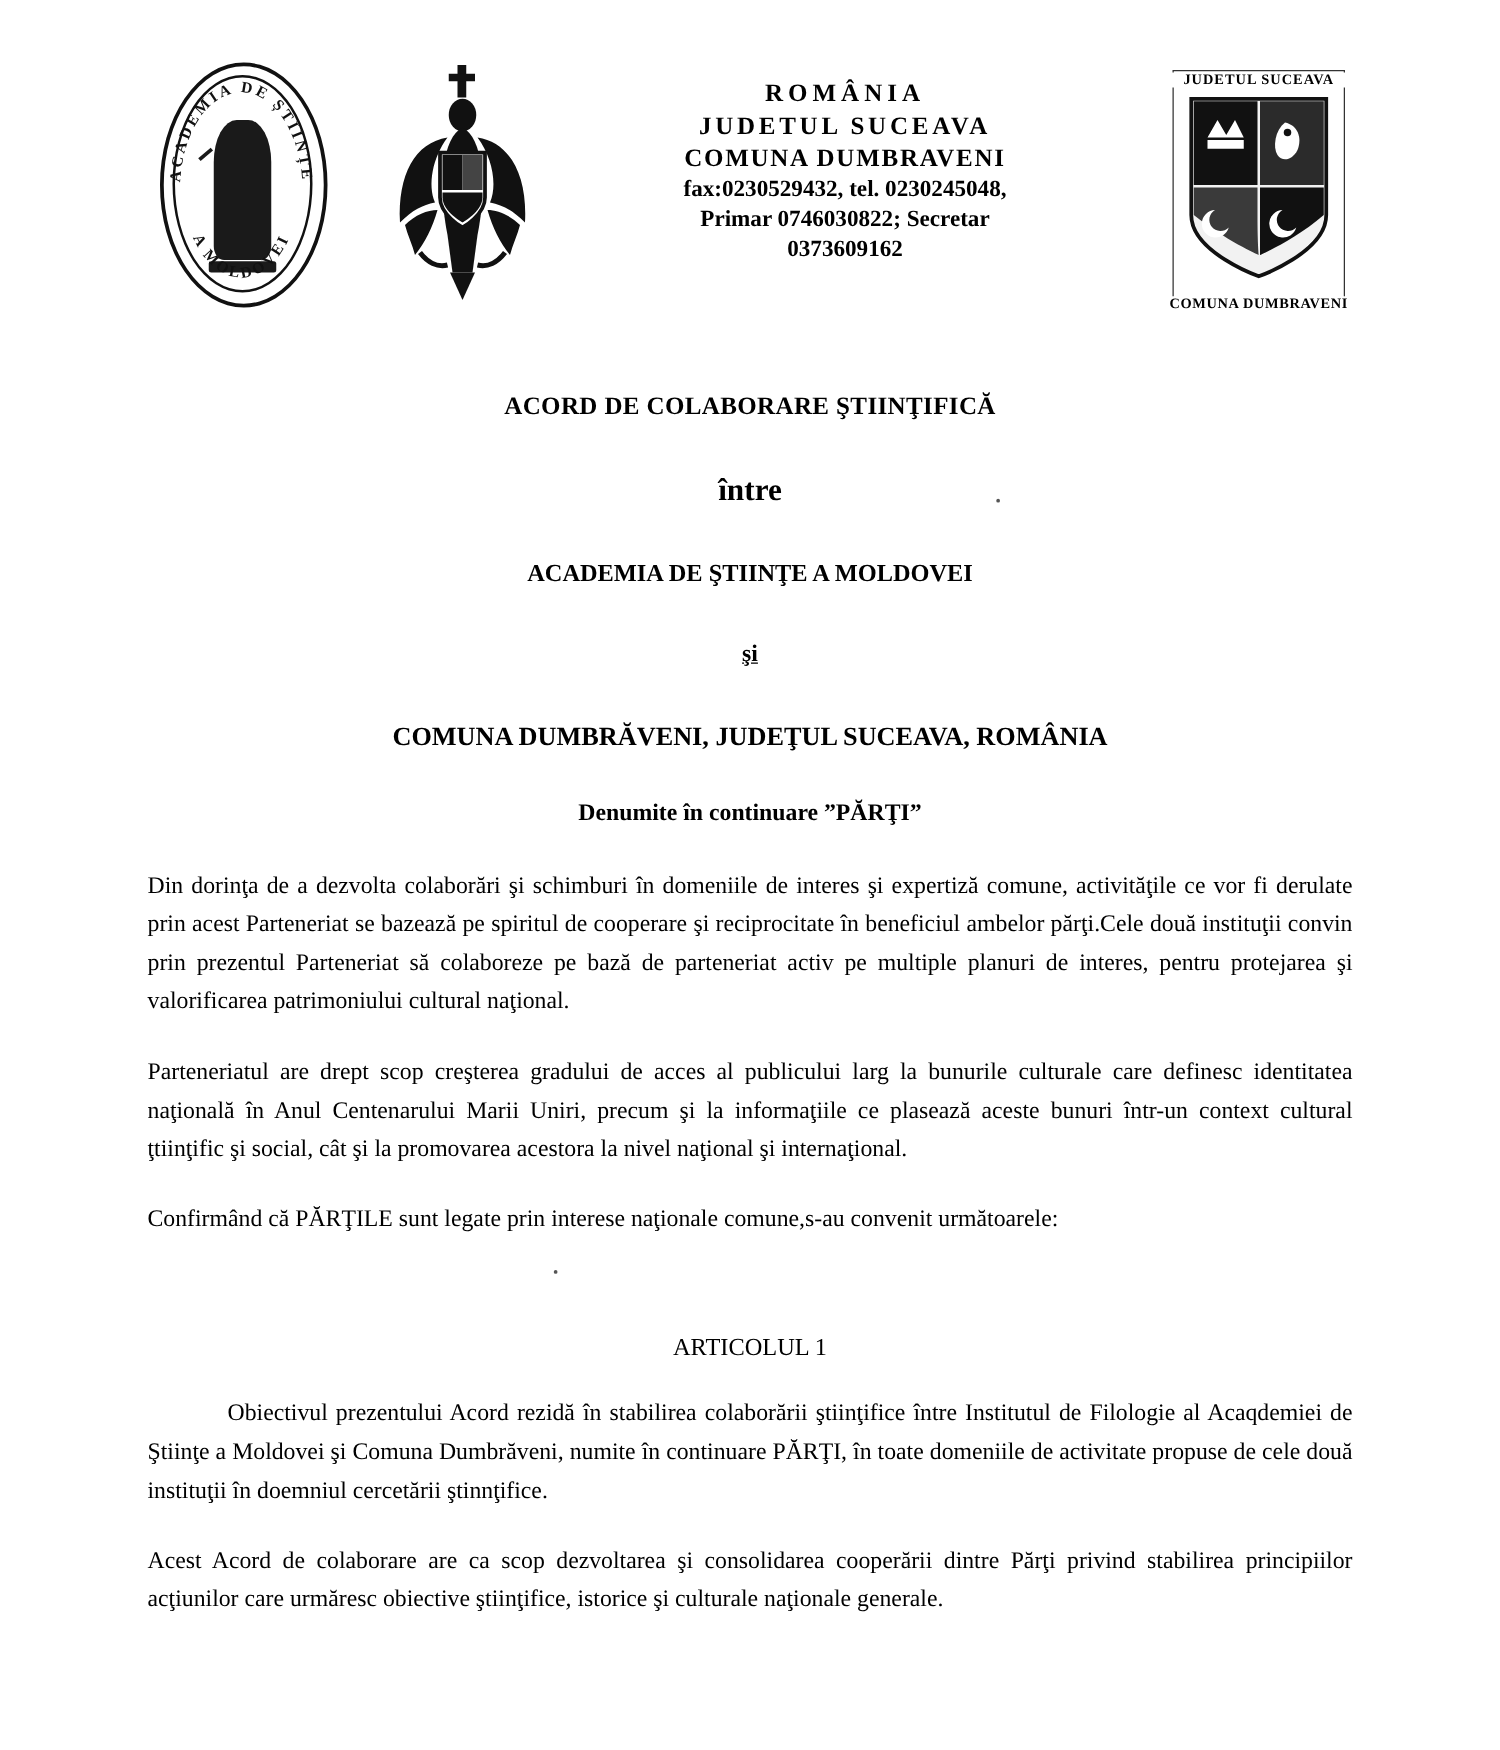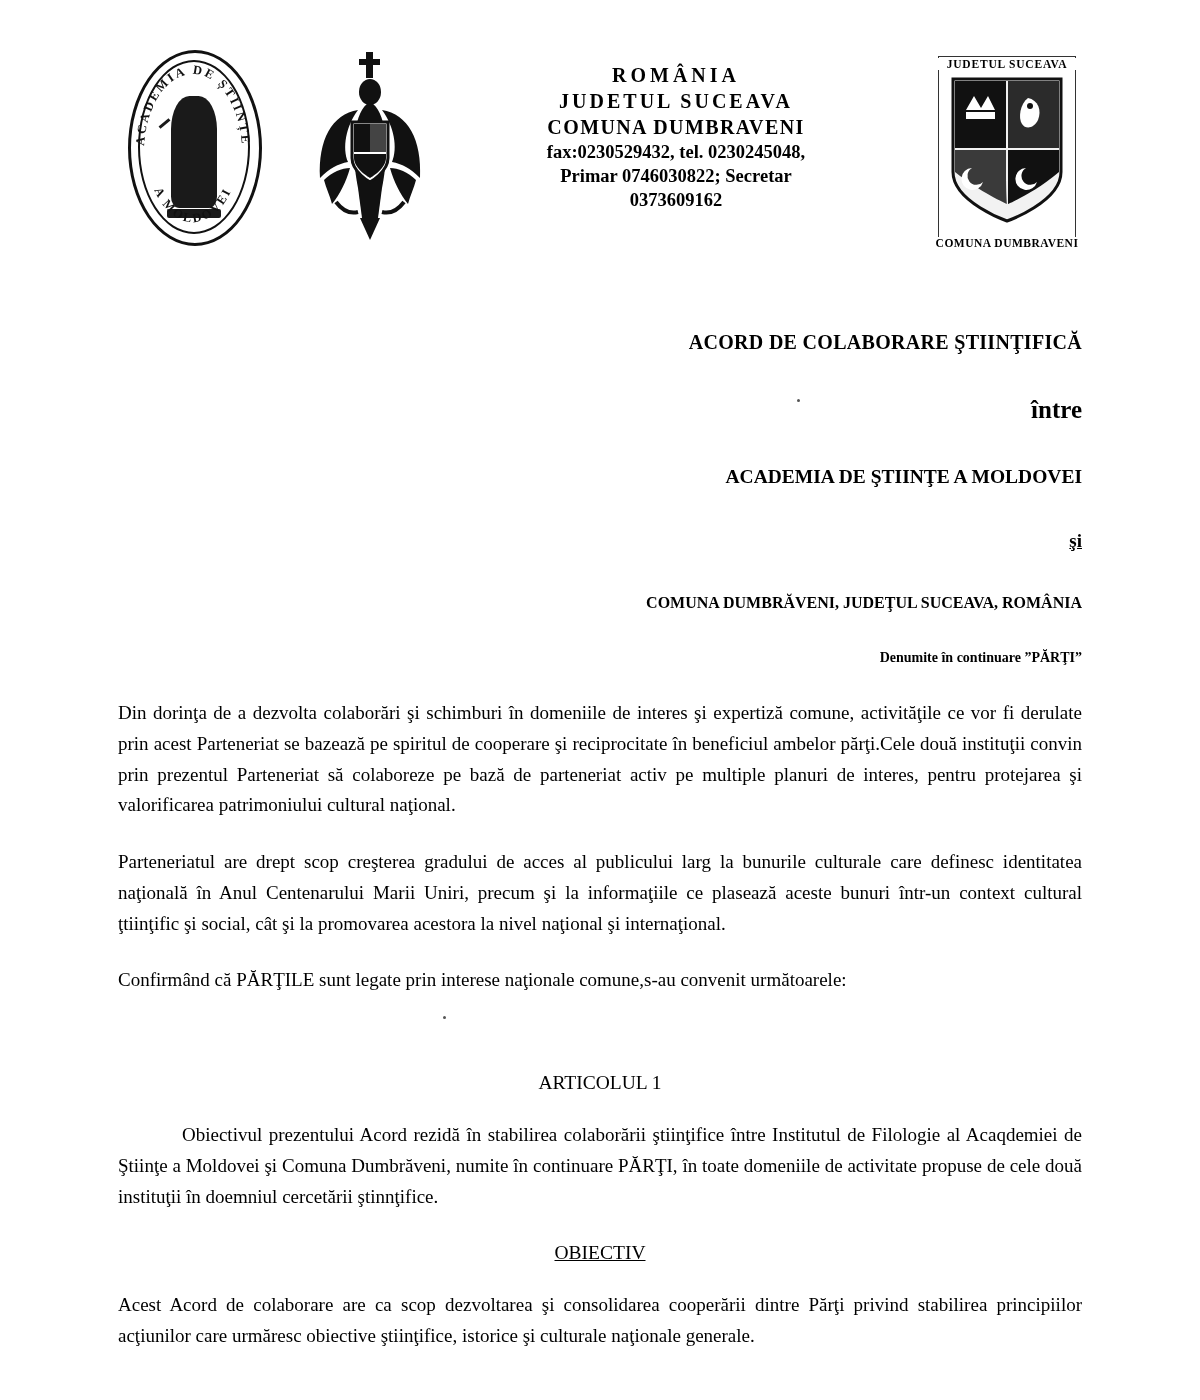--- a/index.html
+++ b/index.html
@@ -177,47 +177,47 @@
     font-size: 19px;
     margin-top: 28px;
   }
 
   
   .content {
     padding: 0 118px;
     box-sizing: border-box;
   }
   .title-block {
-    text-align: right;
-    font-weight: bold;
-    margin-top: 76px;
+    text-align: center;
+    font-weight: bold;
+    margin-top: 59px;
   }
   .title-block .t-main {
     font-size: 20px;
     letter-spacing: 0.3px;
   }
   .title-block .t-sub {
     font-size: 25px;
     margin-top: 42px;
   }
   .title-block .t-party {
     font-size: 19.5px;
     margin-top: 42px;
   }
   .title-block .t-and {
     font-size: 19px;
     margin-top: 42px;
     text-decoration: underline;
   }
   .title-block .t-party2 {
-    font-size: 16px;
+    font-size: 21px;
     margin-top: 42px;
   }
   .title-block .t-denum {
-    font-size: 14px;
+    font-size: 19px;
     margin-top: 38px;
   }
 
   p.para {
     font-size: 19px;
     line-height: 1.62;
     text-align: justify;
     margin: 26px 0 0 0;
   }
   p.para.first { margin-top: 32px; }
@@ -345,20 +345,19 @@
       <div class="t-denum">Denumite în continuare ”PĂRŢI”</div>
     </div>
 
     <p class="para first">Din dorinţa de a dezvolta colaborări şi schimburi în domeniile de interes şi expertiză comune, activităţile ce vor fi derulate prin acest Parteneriat   se   bazează   pe spiritul de cooperare şi reciprocitate în beneficiul ambelor părţi.Cele două instituţii convin prin prezentul Parteneriat să colaboreze pe bază de parteneriat activ pe multiple planuri de interes, pentru protejarea şi valorificarea patrimoniului cultural naţional.</p>
     <p class="para">Parteneriatul are drept scop creşterea gradului de acces al publicului larg la bunurile culturale care definesc identitatea naţională în Anul Centenarului Marii Uniri, precum şi la informaţiile ce plasează aceste bunuri într-un context cultural ţtiinţific şi social, cât şi la promovarea acestora la nivel naţional şi internaţional.</p>
     <p class="para">Confirmând că PĂRŢILE sunt legate prin interese naţionale comune,s-au convenit următoarele:</p>
 
     <div class="article-title">ARTICOLUL 1</div>
     <p class="para indent">Obiectivul prezentului Acord rezidă în stabilirea colaborării  ştiinţifice între Institutul de Filologie al Acaqdemiei de Ştiinţe a Moldovei şi Comuna Dumbrăveni, numite în continuare PĂRŢI, în toate domeniile de activitate propuse de cele două instituţii în doemniul cercetării ştinnţifice.</p>
 
-    <div class="section-title">OBIECTIV</div>
     <p class="para">Acest  Acord de colaborare are ca scop dezvoltarea şi consolidarea cooperării dintre Părţi privind stabilirea principiilor acţiunilor care urmăresc obiective ştiinţifice, istorice şi culturale naţionale generale.</p>
 
   </div>
 
   <div class="dot" style="left:797px; top:399px;"></div>
   <div class="dot" style="left:443px; top:1016px;"></div>
 </div>
 
 </body></html>

